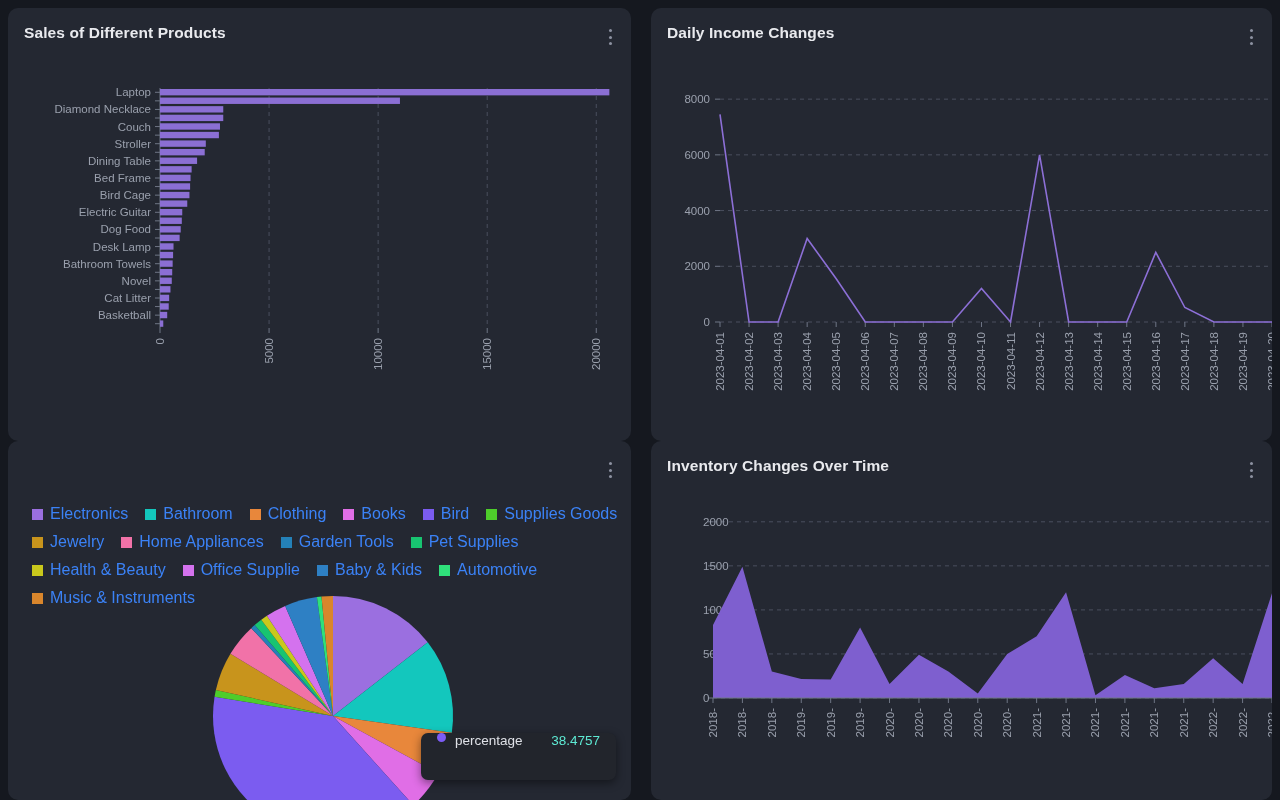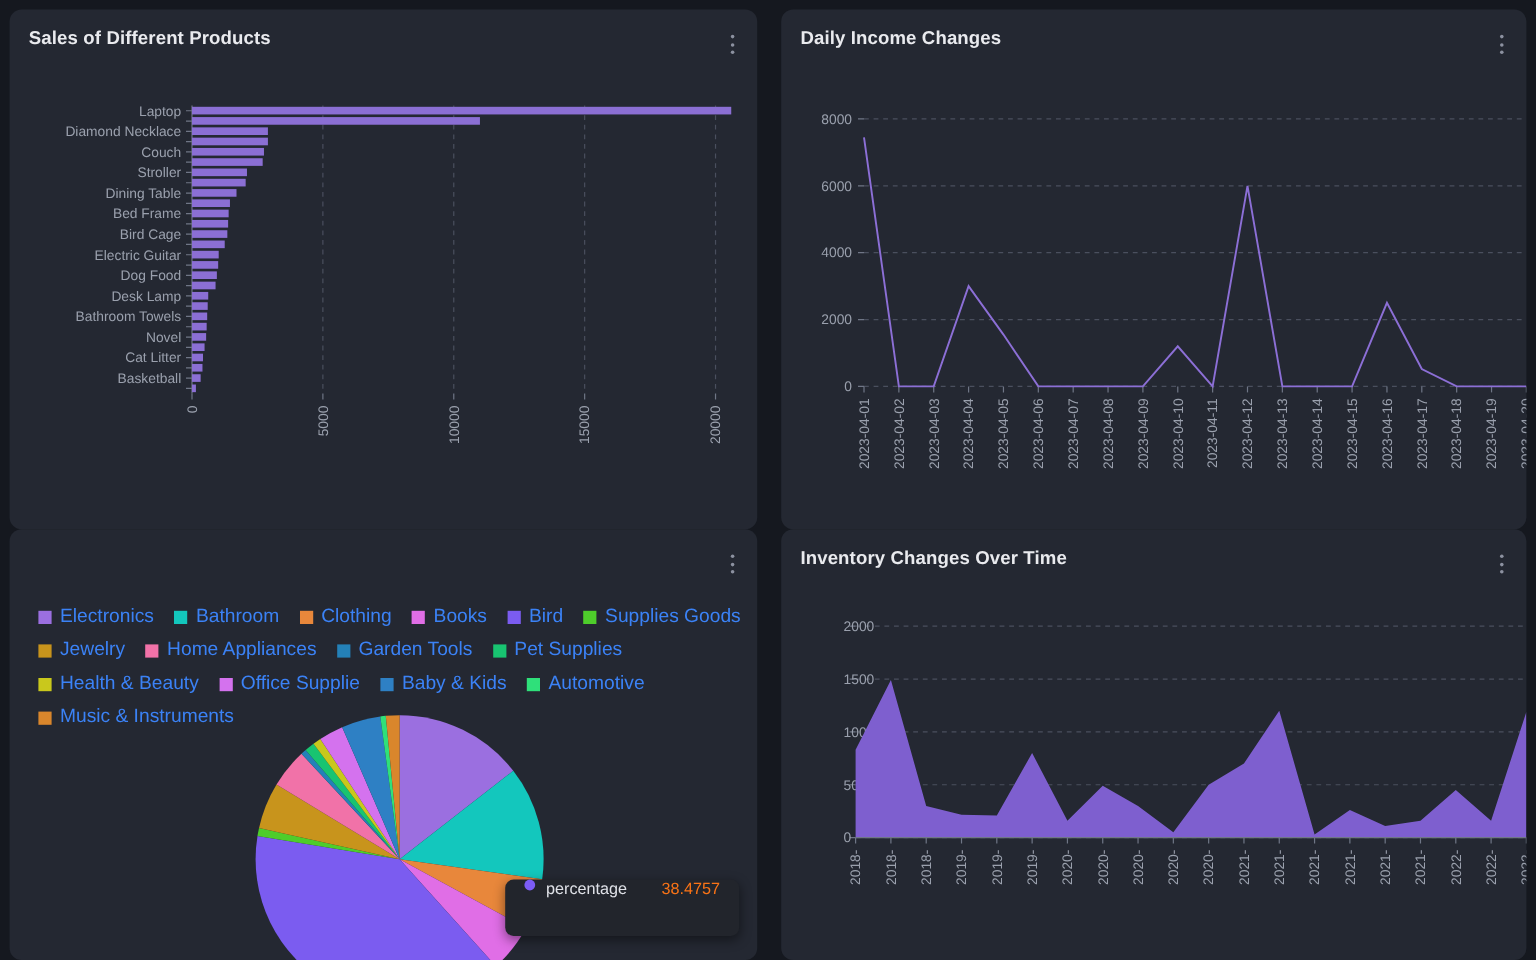--- a/index.html
+++ b/index.html
@@ -77,21 +77,21 @@
     padding: 0 16px;
     box-shadow: 0 3px 10px rgba(0,0,0,.45);
     z-index: 10;
     margin-left: 20px;
   }
   .tooltip-dot {
     width: 9px; height: 9px; border-radius: 50%;
     background: #7c5cf5; flex: none; margin-right: 9px;
   }
   .tooltip-key { font-size: 13.5px; color: #dfe1e7; }
-  .tooltip-val { font-size: 13.5px; color: #f97316; margin-left: auto; }
+  .tooltip-val { font-size: 13.5px; color: #5eead4; margin-left: auto; }
 </style>
 </head>
 <body>
 
 <div class="dashboard">
 
   <div class="cardwrap">
     <div class="card">
       <div class="card-title">Sales of Different Products</div>
       <div class="kebab">

